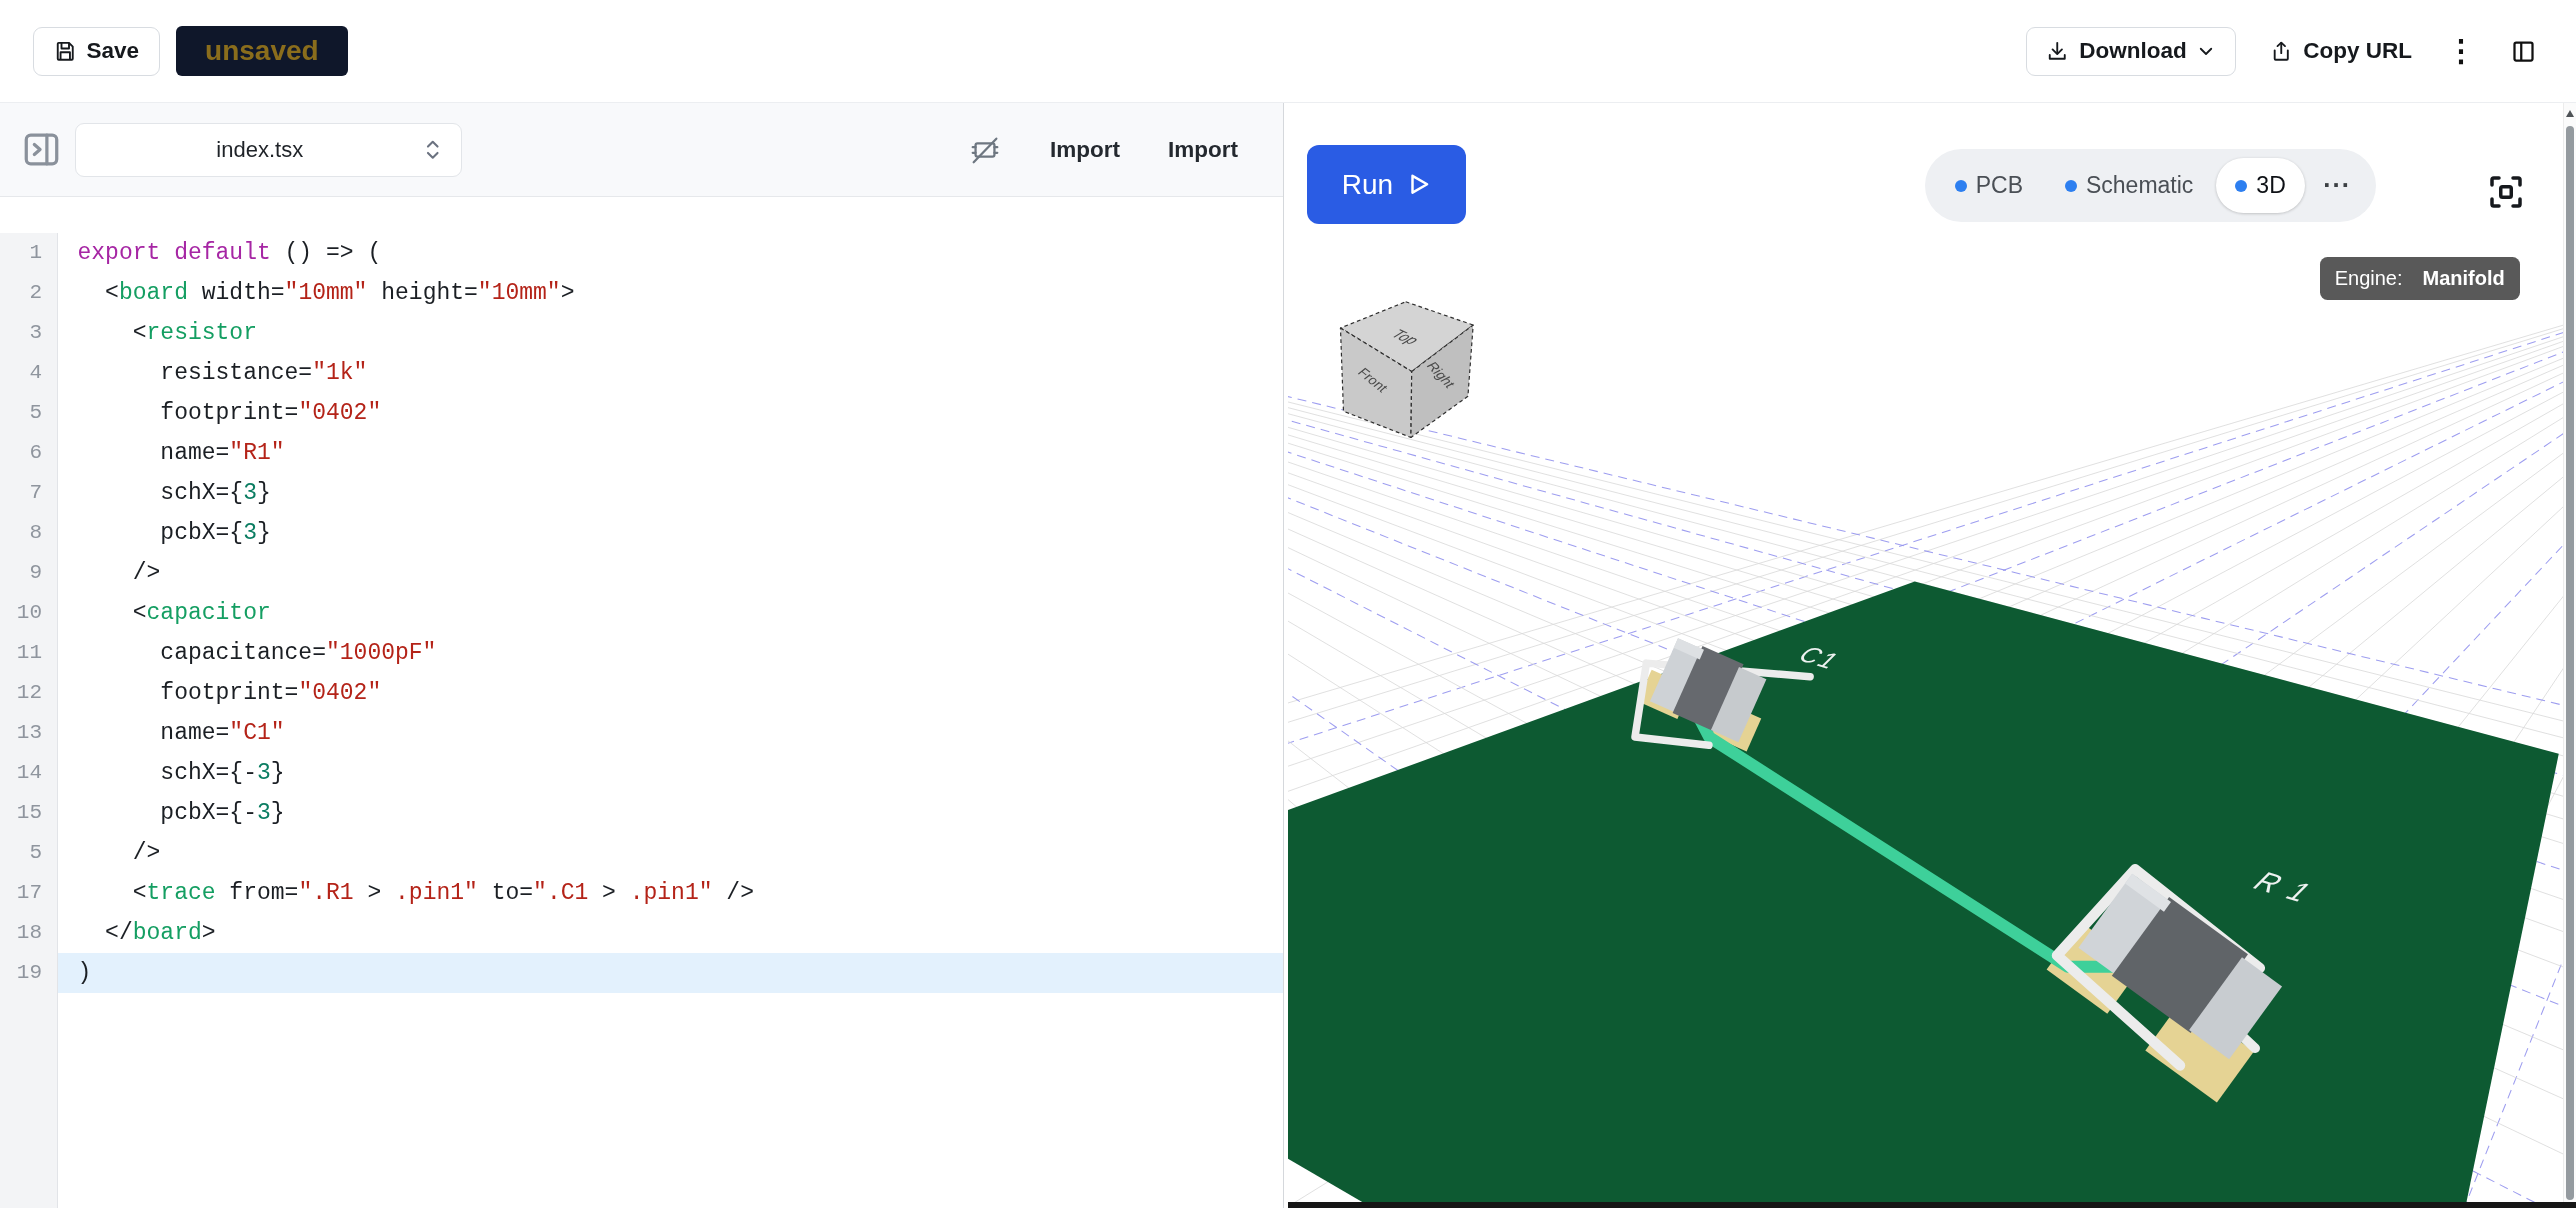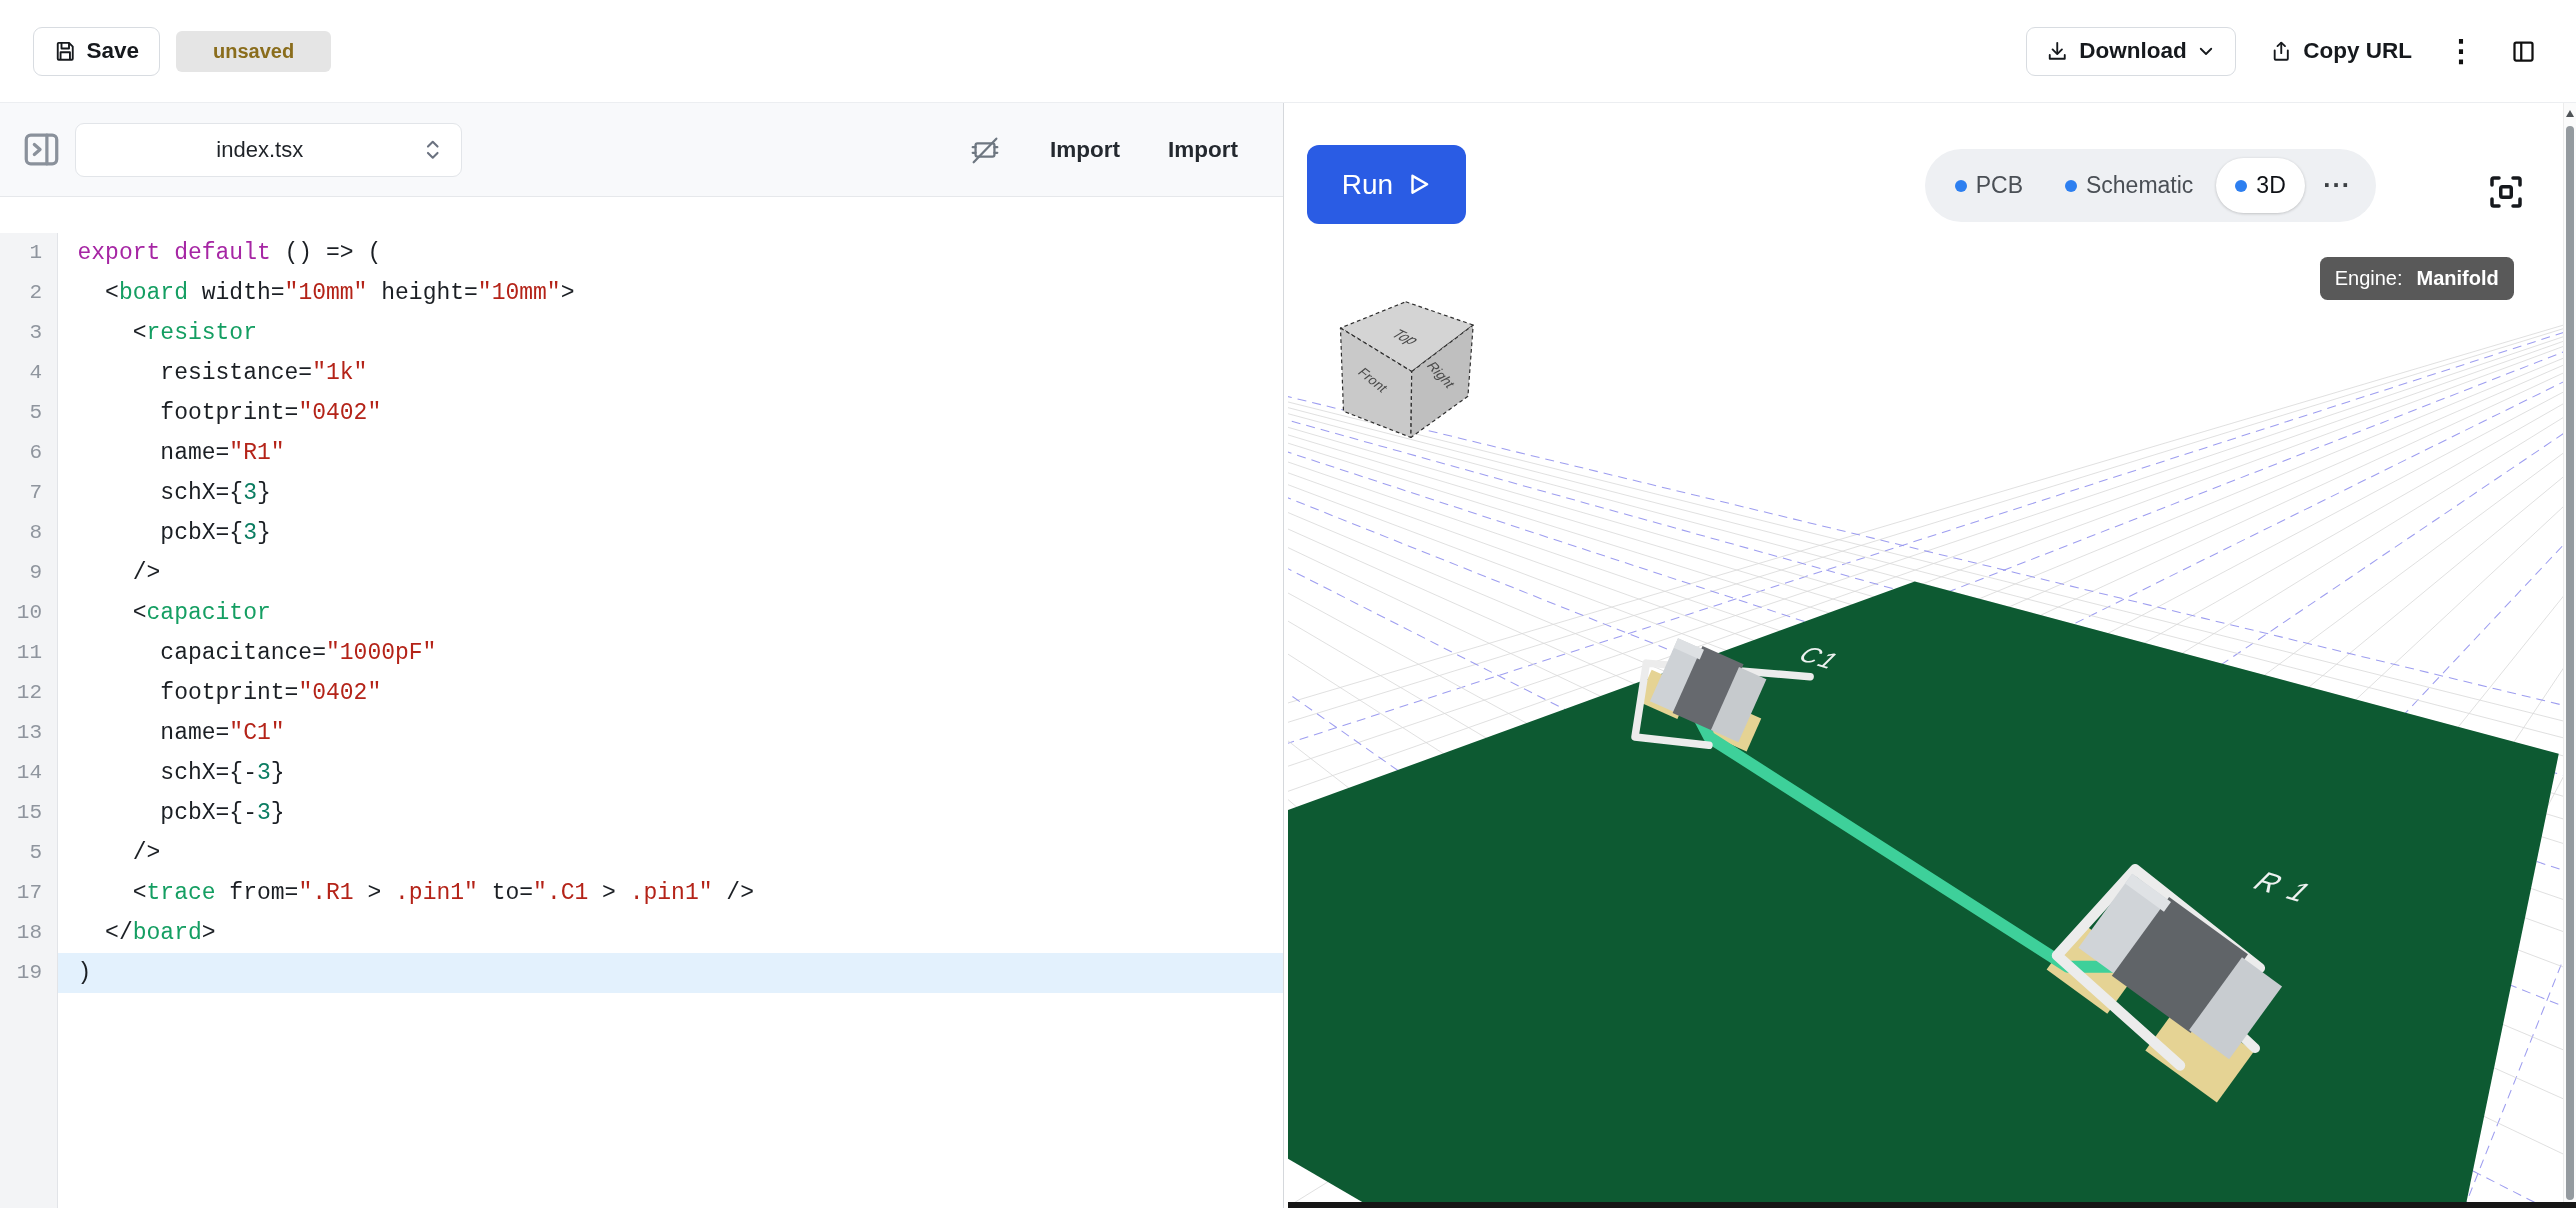--- a/index.html
+++ b/index.html
@@ -7,22 +7,22 @@
   .page { position:relative; width:2576px; height:1209px; background:#fff;
           font-family:"Liberation Sans", sans-serif; color:#1b1f24; overflow:hidden; }
 
   
   .topbar { position:absolute; left:0; top:0; width:2576px; height:103px; background:#fff;
             border-bottom:0.7px solid #eceef1; display:flex; align-items:center; }
   .topbar-left { display:flex; align-items:center; gap:16.5px; margin-left:33px; }
   .topbar-right { display:flex; align-items:center; gap:34px; margin-left:auto; margin-right:39px; }
   .btn { display:flex; align-items:center; gap:10.5px; background:#fff; border:1.5px solid #d8dce1;
          border-radius:9px; height:49px; padding:0 19.5px; font-size:22.5px; font-weight:600; color:#16191d; cursor:pointer; }
-  .badge-unsaved { background:#e5e5e5; color:#8a6d1c; font-size:20px; font-weight:600;
-                   border-radius:6px; padding:9px 37px; }
+  .badge-unsaved { background:#0f172a; color:#8a6d1c; font-size:28px; font-weight:600;
+                   border-radius:6px; padding:9px 29px; }
   .textbtn { display:flex; align-items:center; gap:11px; font-size:22.5px; font-weight:700; color:#16191d;
              background:none; border:none; cursor:pointer; }
   .iconbtn { background:none; border:none; cursor:pointer; display:flex; align-items:center; justify-content:center; }
   .kebab { font-size:30px; color:#111; line-height:1; font-weight:700; letter-spacing:0; }
   svg.ic { display:block; }
 
   
   .main { position:absolute; left:0; top:103px; width:2576px; height:1106px; display:flex; }
   .editor-panel { position:relative; width:1284px; height:1106px; background:#fff; border-right:0.7px solid #d5d8dc; }
   .gap { width:3.7px; background:#fff; }
@@ -62,21 +62,21 @@
              justify-content:center; gap:15px; cursor:pointer; font-family:"Liberation Sans",sans-serif; }
   .tabs { position:absolute; left:637px; top:46px; height:73px; background:#eef0f3; border-radius:37px;
           display:flex; align-items:center; padding:0 10.5px; gap:3px; }
   .tab-item { display:flex; align-items:center; gap:9px; padding:0 19.5px; height:55px; border-radius:28.5px;
               font-size:23px; color:#4a4f55; background:transparent; border:none; cursor:pointer; }
   .tab-item .dot { width:12px; height:12px; border-radius:50%; background:#2d7ff0; }
   .tab-item.active { background:#fff; color:#0e1116; font-weight:500; box-shadow:0 0.7px 3px rgba(0,0,0,.22); }
   .tab-more { font-size:25.5px; font-weight:700; color:#3c4043; background:none; border:none; padding:0 15px; cursor:pointer; letter-spacing:0.7px;}
   .fullscreen-btn { position:absolute; left:1197px; top:66px; width:45px; height:45px; background:none; border:none; cursor:pointer; }
   .engine-badge { position:absolute; left:1032px; top:154px; height:43px; background:rgba(66,66,66,.88);
-                  border-radius:7.5px; color:#fff; font-size:20px; display:flex; align-items:center; padding:0 15px; gap:14px; }
+                  border-radius:7.5px; color:#fff; font-size:20px; display:flex; align-items:center; padding:0 15px; gap:20px; }
   .engine-badge b { font-weight:700; }
   .vscrollbar { position:absolute; right:0; top:0; width:12.7px; height:1106px; background:#fbfbfb; border-left:0.7px solid #ececec; }
   .vscroll-arrow { position:absolute; top:6.7px; left:2.2px; width:0; height:0;
                    border-left:4.5px solid transparent; border-right:4.5px solid transparent; border-bottom:7.5px solid #4f5357; }
   .vscroll-thumb { position:absolute; left:2.2px; top:22.5px; width:8.2px; height:1074px; background:#949a9f; border-radius:4.5px; }
   .bottom-strip { position:absolute; left:0; bottom:0; width:1288px; height:6.7px; background:#161616; z-index:5; }
 </style>
 </head>
 <body>
 

